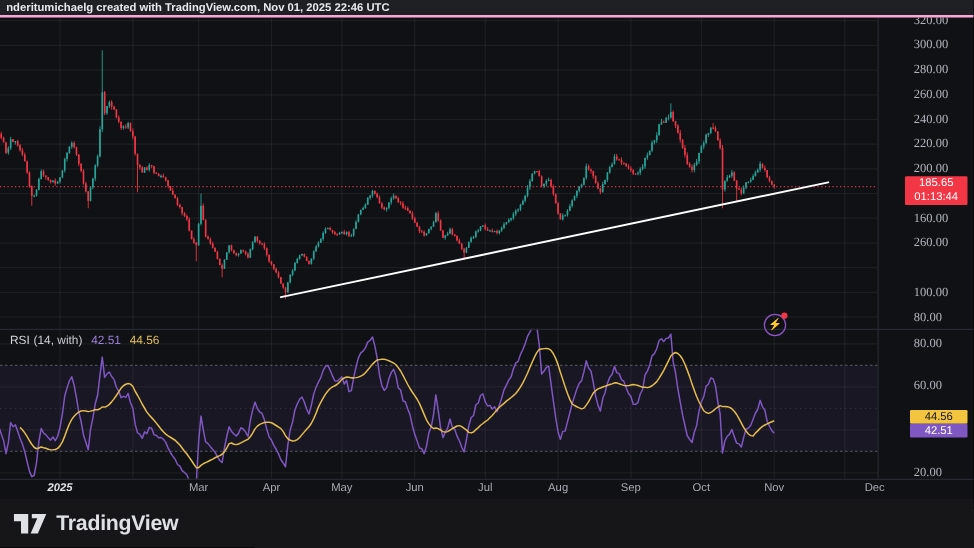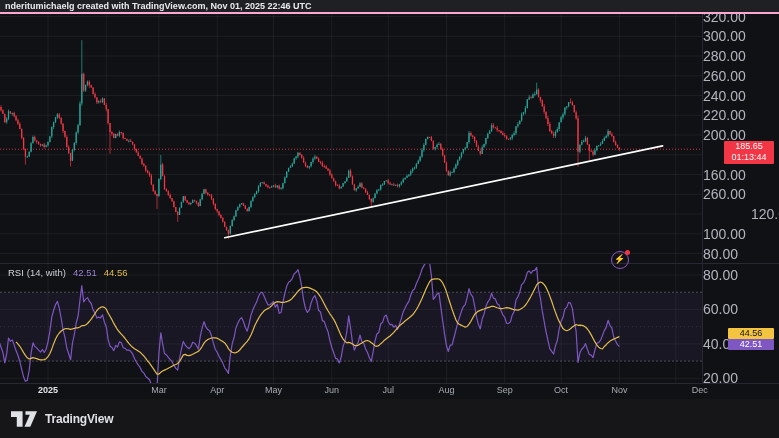--- a/index.html
+++ b/index.html
@@ -16,36 +16,36 @@
   .legend-main{position:absolute;top:4px;left:8px;z-index:3;font-size:9.5px;line-height:11px;white-space:nowrap;color:#d1d4dc;}
   .legend-main .lab{color:#b6bac4;margin-left:4px;}
   .legend-main .ttl{margin-right:5px;color:#d8dbe2;}
   .legend-main .val{color:#f23645;}
   .legend-main .chg{color:#f23645;margin-left:6px;}
   .legend-rsi{position:absolute;top:253px;left:8px;z-index:3;font-size:9.5px;line-height:11px;white-space:nowrap;color:#d4d7de;}
   .legend-rsi .prm{color:#c8ccd4;margin-left:3px;}
   .legend-rsi .pv{color:#9b7fd6;margin-left:7px;}
   .legend-rsi .yv{color:#e3bd4e;margin-left:7px;}
   
-  .plabel{position:absolute;left:703px;transform:translateY(-50%);font-size:14px;color:#b2b5be;z-index:2;white-space:nowrap;}
+  .plabel{position:absolute;left:731px;transform:translateY(-50%);font-size:10px;color:#b2b5be;z-index:2;white-space:nowrap;font-family:Liberation Serif, serif;}
   .tlabel{position:absolute;top:371px;transform:translateX(-50%);font-size:9px;color:#a8abb4;z-index:2;white-space:nowrap;}
   .tlabel.year{color:#e2e4e9;font-weight:bold;}
   
   .badge{position:absolute;z-index:4;font-size:9px;text-align:center;border-radius:1px;}
   .badge.price{left:724px;top:127px;width:50px;background:#f23645;color:#fff;line-height:11px;padding:0 0 1px 0;}
   .badge.yellow{left:728px;top:314px;width:46px;background:#f2c43f;color:#14151a;line-height:11px;box-sizing:border-box;}
   .badge.purple{left:728px;top:325px;width:46px;background:#7e57c2;color:#fff;line-height:11px;box-sizing:border-box;}
   
   .bolt{position:absolute;left:611px;top:237px;width:16px;height:16px;border:1.5px solid #8e55c8;border-radius:50%;
         color:#a06ad6;font-size:9px;line-height:15px;text-align:center;z-index:3;cursor:pointer;}
   .bolt .dot{position:absolute;right:-2px;top:-2px;width:5px;height:5px;background:#f23645;border-radius:50%;}
   
   .bottombar{position:absolute;left:0;top:399px;width:779px;height:39px;background:#161619;display:flex;align-items:center;z-index:5;}
   .tvlogo{margin-left:11px;display:block;}
-  .tvname{margin-left:7px;color:#dfe1e5;font-size:12px;font-weight:bold;letter-spacing:-0.2px;}
+  .tvname{margin-left:7px;color:#dfe1e5;font-size:17px;font-weight:bold;letter-spacing:-0.2px;}
 </style>
 </head>
 <body>
 
 <div class="stage">
 
   <div class="topbar">
     <span>nderitumichaelg created with TradingView.com, Nov 01, 2025 22:46 UTC</span>
   </div>
 
@@ -451,21 +451,21 @@
         <div class="plabel" style="top: 180.3px;">260.00</div>
         <div class="plabel" style="top: 200px; margin-left: 48px;">120.00</div>
         <div class="plabel" style="top: 219.8px;">100.00</div>
         <div class="plabel" style="top: 239.5px;">80.00</div>
         <div class="plabel" style="top: 261px;">80.00</div>
         <div class="plabel" style="top: 295.4px;">60.00</div>
         <div class="plabel" style="top: 329.9px;">40.00</div>
         <div class="plabel" style="top: 364.3px;">20.00</div>
       </div>
     <div id="time-axis">
-        <div class="tlabel year" style="left: 48px;">2025</div>
+        <div class="tlabel year" style="left: 48px; font-style: italic;">2025</div>
         <div class="tlabel" style="left: 90px; margin-top: 34px;">Feb</div>
         <div class="tlabel" style="left: 158.9px;">Mar</div>
         <div class="tlabel" style="left: 217.2px;">Apr</div>
         <div class="tlabel" style="left: 273.5px;">May</div>
         <div class="tlabel" style="left: 331.8px;">Jun</div>
         <div class="tlabel" style="left: 388.2px;">Jul</div>
         <div class="tlabel" style="left: 446.5px;">Aug</div>
         <div class="tlabel" style="left: 504.7px;">Sep</div>
         <div class="tlabel" style="left: 561.1px;">Oct</div>
         <div class="tlabel" style="left: 619.4px;">Nov</div>

